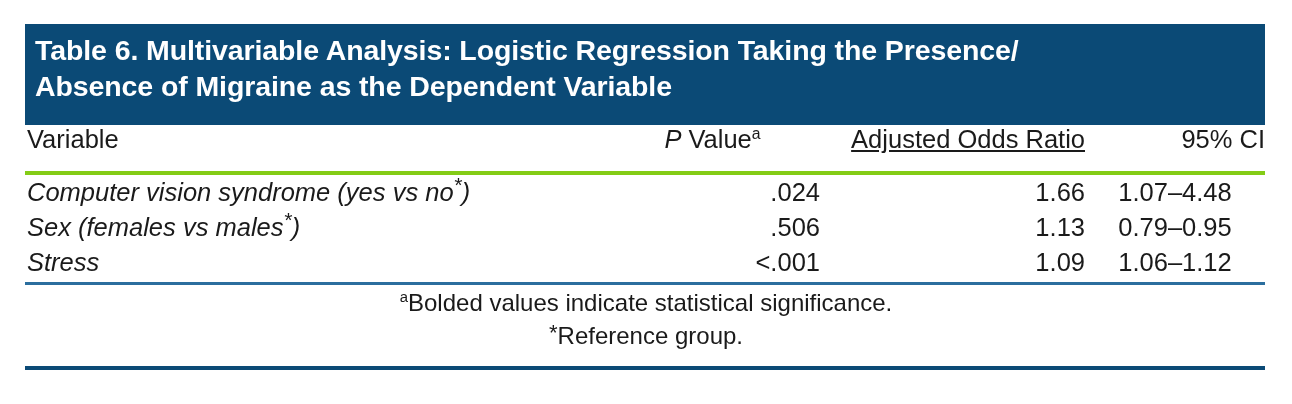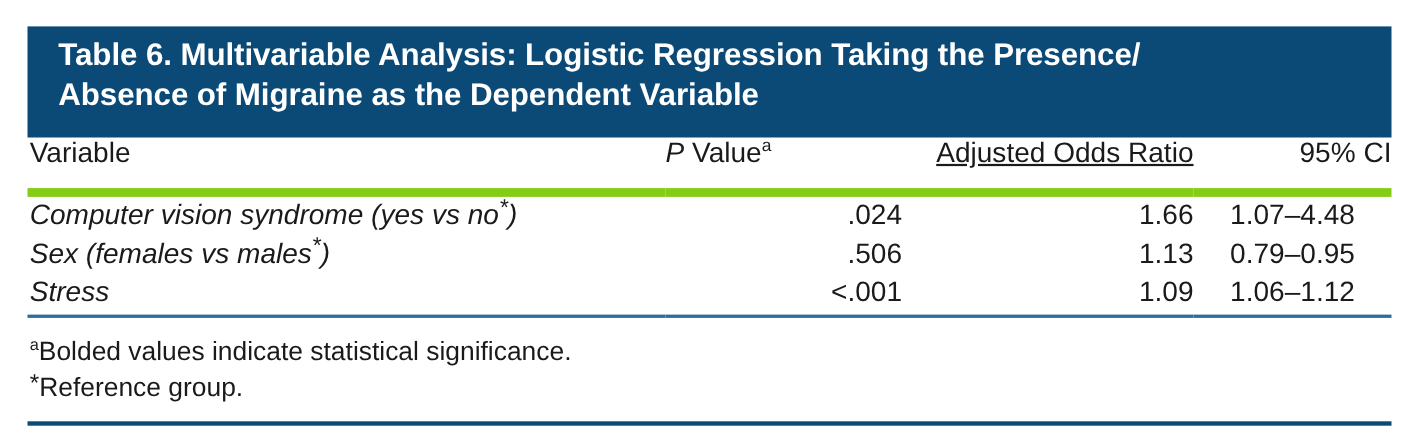--- a/index.html
+++ b/index.html
@@ -19,21 +19,21 @@
     position: absolute;
     left: 25px;
     top: 24px;
     width: 1240px;
   }
 
   
   .title-bar {
     background: #0b4a76;
     color: #ffffff;
-    padding: 8px 14px 10px 28px;
+    padding: 8px 14px 10px 10px;
     box-sizing: border-box;
     width: 1240px;
     min-height: 101px;
   }
   .title-text {
     font-size: 28.5px;
     font-weight: bold;
     line-height: 1.28;
     letter-spacing: -0.1px;
     margin: 0;
@@ -57,24 +57,24 @@
     font-weight: normal;
     padding: 0;
     vertical-align: baseline;
     color: #1a1a1a;
   }
 
   thead th {
     height: 46px;
     padding-top: 4px;
     padding-bottom: 2px;
-    border-bottom: 8px solid #84cc16;
+    border-bottom: 4px solid #84cc16;
   }
   th.col-variable { text-align: left;   padding-left: 2px; }
-  th.col-pvalue   { text-align: left; }
+  th.col-pvalue   { text-align: center; }
   th.col-aor      { text-align: right; text-decoration: underline; }
   th.col-ci       { text-align: right; }
 
   tbody td {
     height: 35px;
     line-height: 35px;
     padding-top: 1px;
   }
   td.cell-variable { text-align: left;   padding-left: 2px; font-style: italic; }
   td.cell-pvalue   { text-align: right; }
@@ -97,21 +97,22 @@
   }
   .star {
     font-size: 0.82em;
     vertical-align: 0.42em;
     line-height: 0;
   }
 
   
   .footnotes {
     width: 1240px;
-    padding-top: 15px;
+    padding-top: 2px;
+    text-align: center;
   }
   .footnote {
     font-size: 24px;
     line-height: 1.36;
     color: #1a1a1a;
     margin: 0;
     padding-left: 2px;
     white-space: nowrap;
   }
   .footnote .star-lead {

